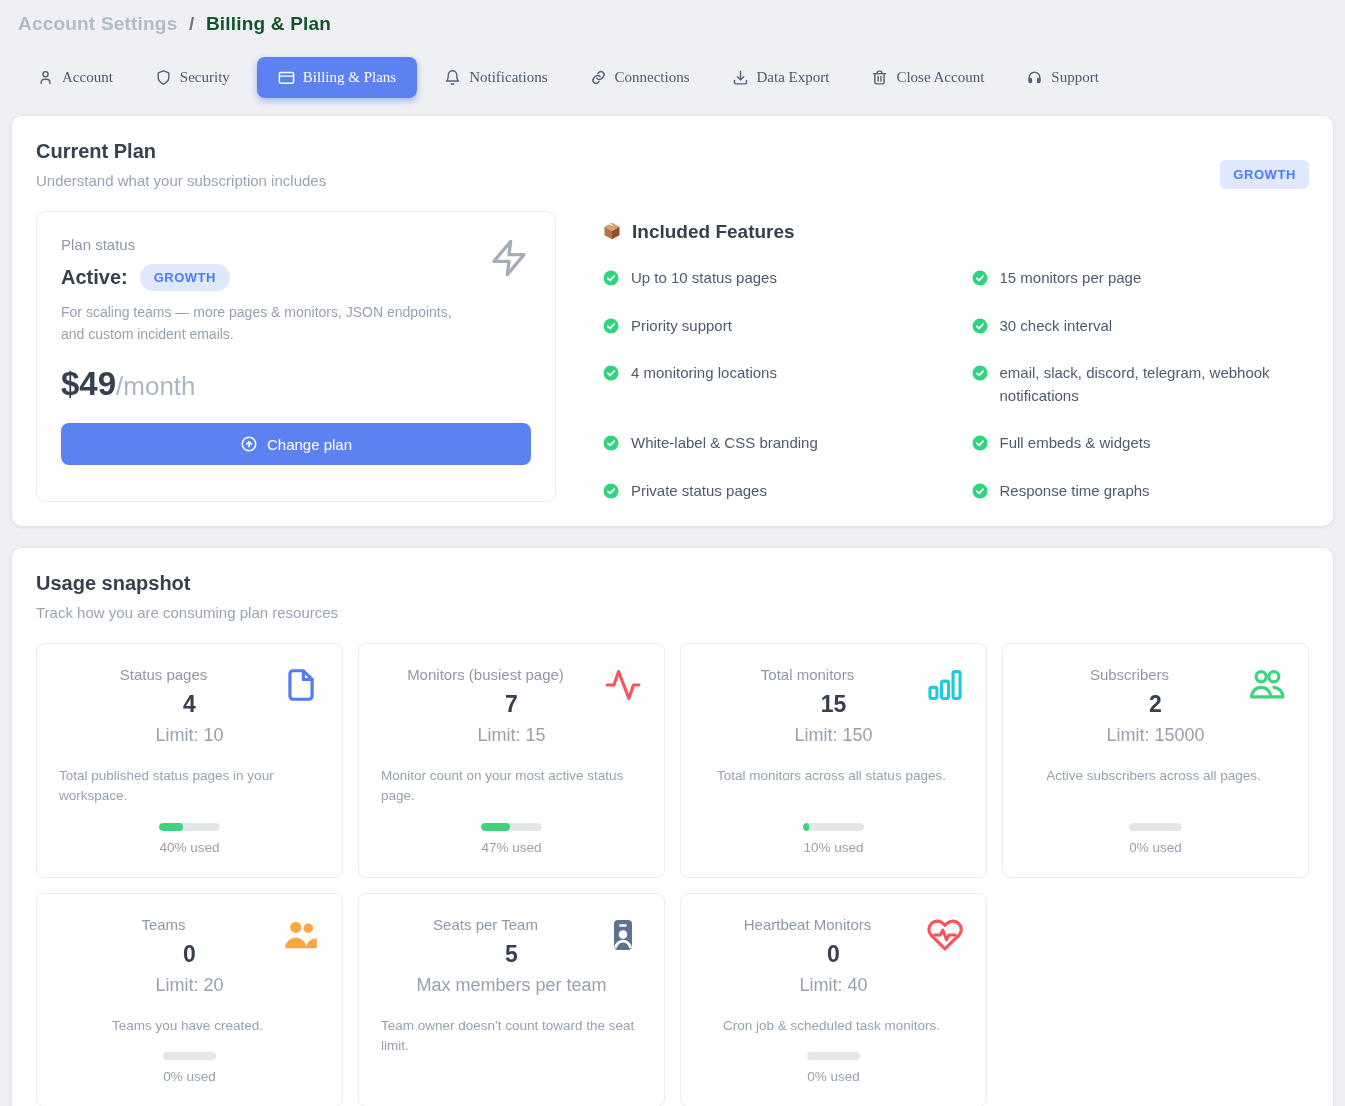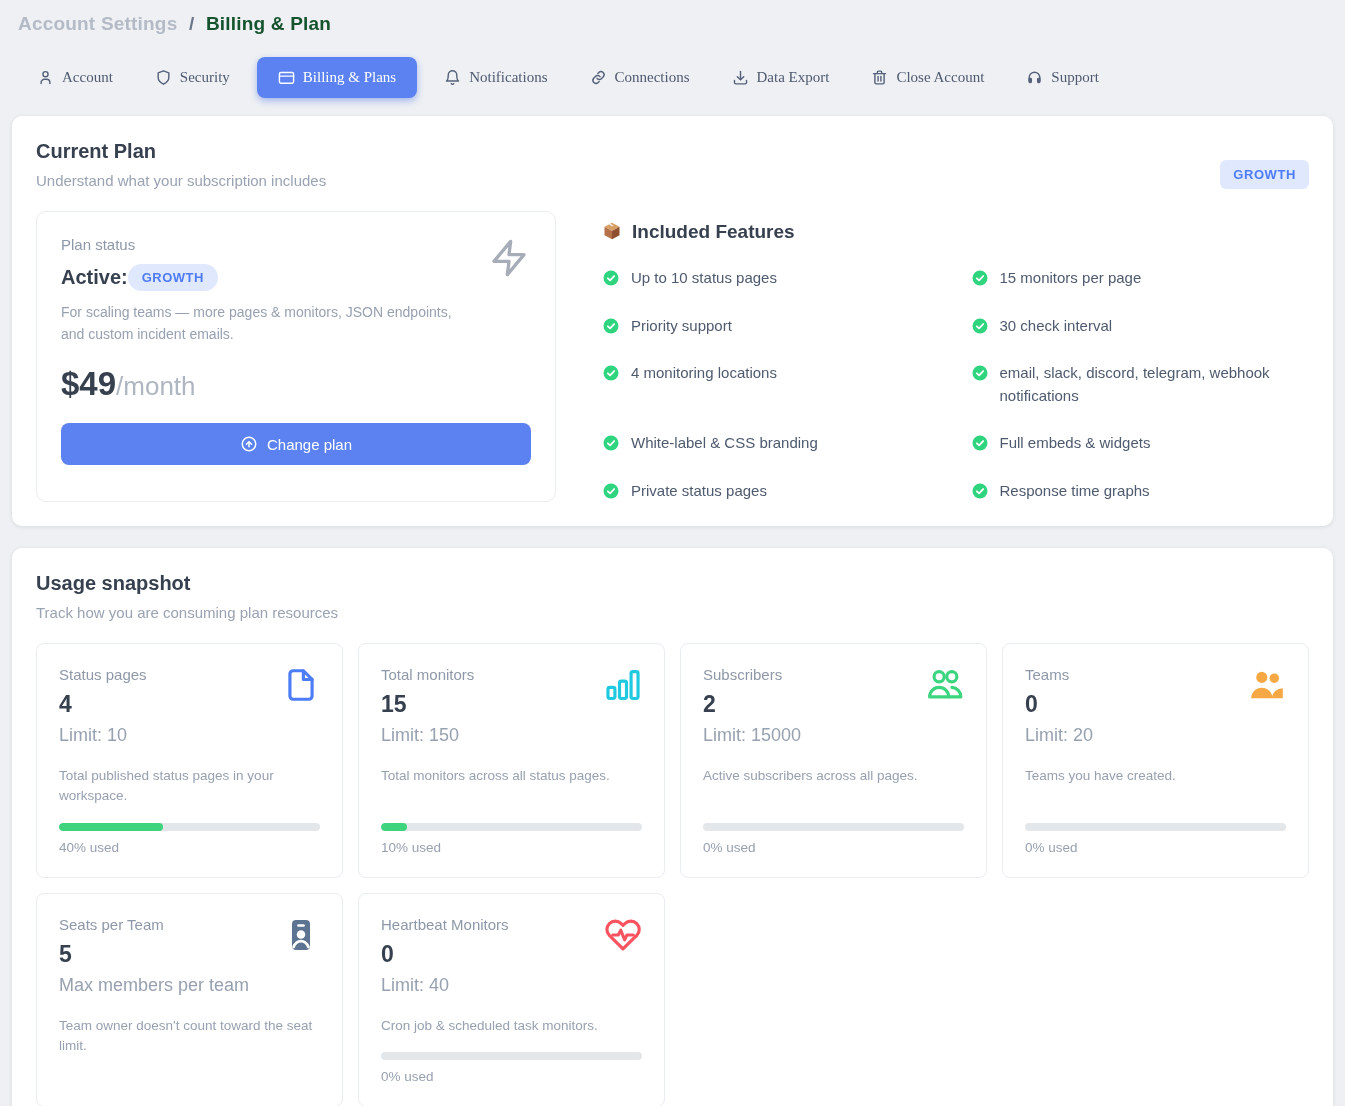--- a/index.html
+++ b/index.html
@@ -48,21 +48,21 @@
     padding:7px 13px; border-radius:6px; letter-spacing:.6px;
   }
 
   
   .plan-row { display:flex; gap:46px; }
   .status-card {
     flex:0 0 520px; border:1px solid #e9ecf1; border-radius:10px;
     padding:24px; position:relative; min-height:284px;
   }
   .status-label { font-size:15px; color:#8e98a8; }
-  .status-line { display:flex; align-items:center; gap:0; margin-top:11px; }
+  .status-line { display:flex; align-items:center; gap:12px; margin-top:11px; }
   .status-active { font-size:20px; font-weight:700; color:#36404e; }
   .pill { background:#dfe8fc; color:#4d7cf6; font-size:13px; font-weight:700; padding:6px 14px; border-radius:15px; letter-spacing:.5px; }
   .status-desc { font-size:14px; color:#97a1b0; line-height:1.55; margin-top:11px; max-width:410px; }
   .price-line { margin-top:20px; display:flex; align-items:baseline; }
   .price { font-size:33px; font-weight:700; color:#36404e; }
   .period { font-size:26px; color:#aeb6c2; font-weight:400; }
   .change-btn {
     margin-top:20px; width:100%; background:#5b82f0; color:#fff; border:none;
     border-radius:8px; padding:12px; font-size:15px; font-family:inherit;
     display:flex; align-items:center; justify-content:center; gap:9px; cursor:pointer;
@@ -74,21 +74,21 @@
   .features-head { display:flex; align-items:flex-start; gap:10px; font-size:19px; font-weight:700; color:#36404e; margin-bottom:24px; }
   .pkg { width:20px; height:20px; display:inline-flex; }
   .features-grid { display:grid; grid-template-columns:1fr 1fr; column-gap:30px; row-gap:25px; max-width:710px; }
   .feature { display:flex; gap:11px; align-items:flex-start; font-size:15px; color:#4e5a6e; line-height:1.5; }
   .check { width:18px; height:18px; flex:0 0 18px; color:#2ed47e; margin-top:2px; }
 
   
   .usage-grid { display:grid; grid-template-columns:repeat(4,1fr); gap:15px; }
   .ucard {
     border:1px solid #e9ecf1; border-radius:8px; padding:22px;
-    position:relative; display:flex; flex-direction:column; min-height:205px;
+    position:relative; display:flex; flex-direction:column; min-height:205px;align-items:center;
   }
   .ucard-title { font-size:15px; color:#8e98a8; padding-right:52px; }
   .ucard-value { font-size:23px; font-weight:700; color:#36404e; margin-top:8px; }
   .ucard-limit { font-size:18px; color:#97a1b0; margin-top:7px; }
   .ucard-desc { font-size:13.5px; color:#97a1b0; line-height:1.5; margin-top:20px; padding-right:4px; }
   .uprogress { margin-top:auto; padding-top:16px; }
   .track { height:8px; background:#e4e7ea; border-radius:4px; overflow:hidden; }
   .fill { height:100%; background:#3ed47e; border-radius:4px; width:0; }
   .upct { font-size:13.5px; color:#97a1b0; margin-top:9px; }
   .uicon { position:absolute; top:22px; right:22px; width:38px; height:38px; }
@@ -349,20 +349,37 @@
     <div class="ucard-limit">Limit: 10</div>
     <div class="ucard-desc">Total published status pages in your workspace.</div>
     <div class="uprogress">
       <div class="track">
         <div class="fill" style="width: 40%;"></div>
       </div>
       <div class="upct">40% used</div>
     </div>
   </div>
         <div class="ucard">
+    <span class="uicon" style="color: rgb(248, 83, 95);">
+            <svg viewBox="0 0 24 24" fill="none" stroke="currentColor" stroke-width="2" stroke-linecap="round" stroke-linejoin="round">
+              <polyline points="22 12 18.6 12 15.7 20.5 9.2 3.5 6.3 12 2 12"></polyline>
+            </svg>
+          </span>
+    <div class="ucard-title">Monitors (busiest page)</div>
+    <div class="ucard-value">7</div>
+    <div class="ucard-limit">Limit: 15</div>
+    <div class="ucard-desc">Monitor count on your most active status page.</div>
+    <div class="uprogress">
+      <div class="track">
+        <div class="fill" style="width: 47%;"></div>
+      </div>
+      <div class="upct">47% used</div>
+    </div>
+  </div>
+        <div class="ucard">
     <span class="uicon" style="color: rgb(31, 201, 224);">
             <svg viewBox="0 0 24 24" fill="none" stroke="currentColor" stroke-width="2" stroke-linecap="round" stroke-linejoin="round">
               <rect x="2.5" y="13.5" width="4.4" height="7" rx="1.2"></rect>
               <rect x="9.8" y="9.5" width="4.4" height="11" rx="1.2"></rect>
               <rect x="17.1" y="3.5" width="4.4" height="17" rx="1.2"></rect>
             </svg>
           </span>
     <div class="ucard-title">Total monitors</div>
     <div class="ucard-value">15</div>
     <div class="ucard-limit">Limit: 150</div>

